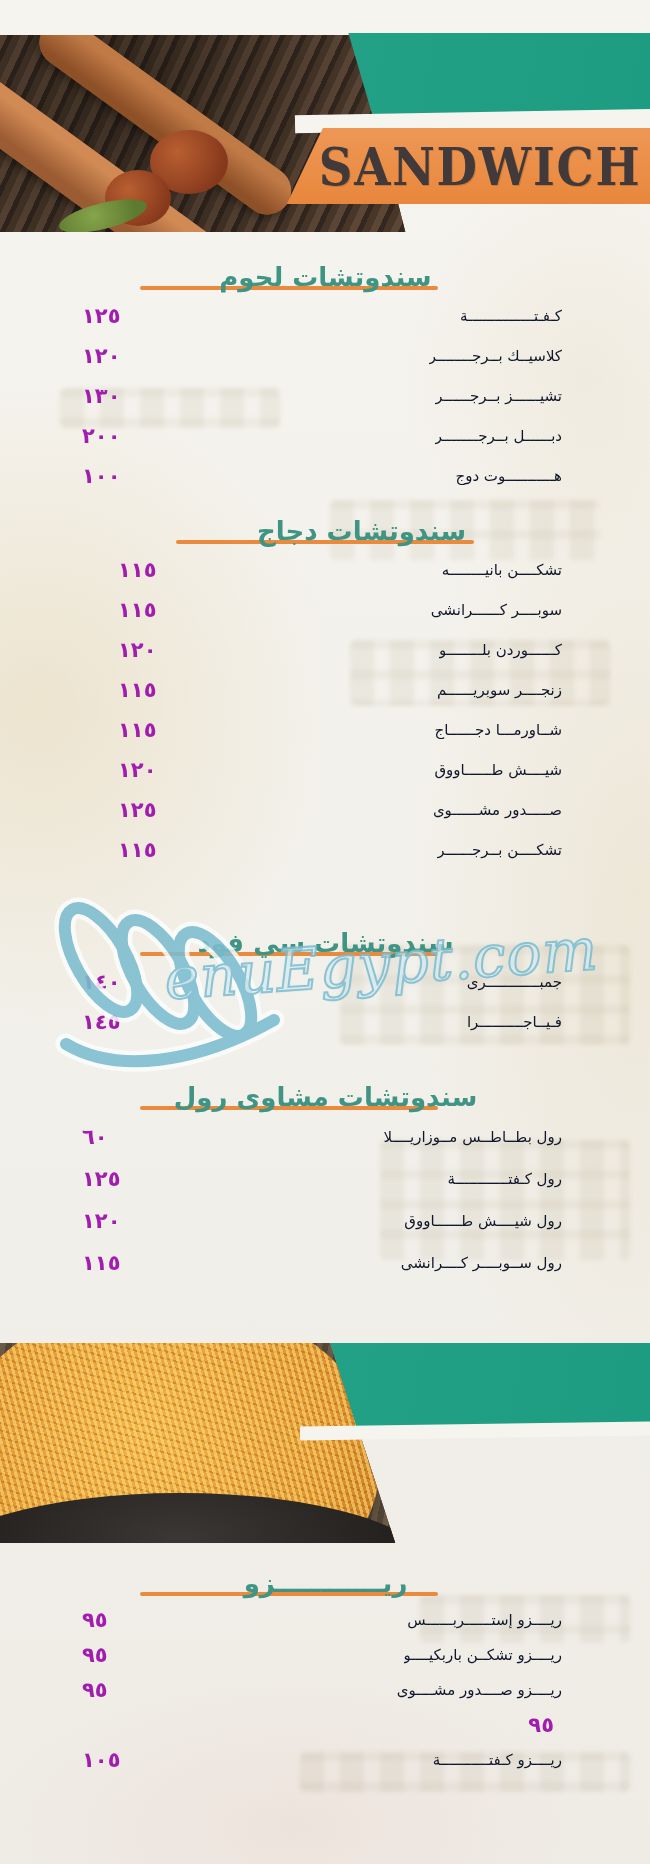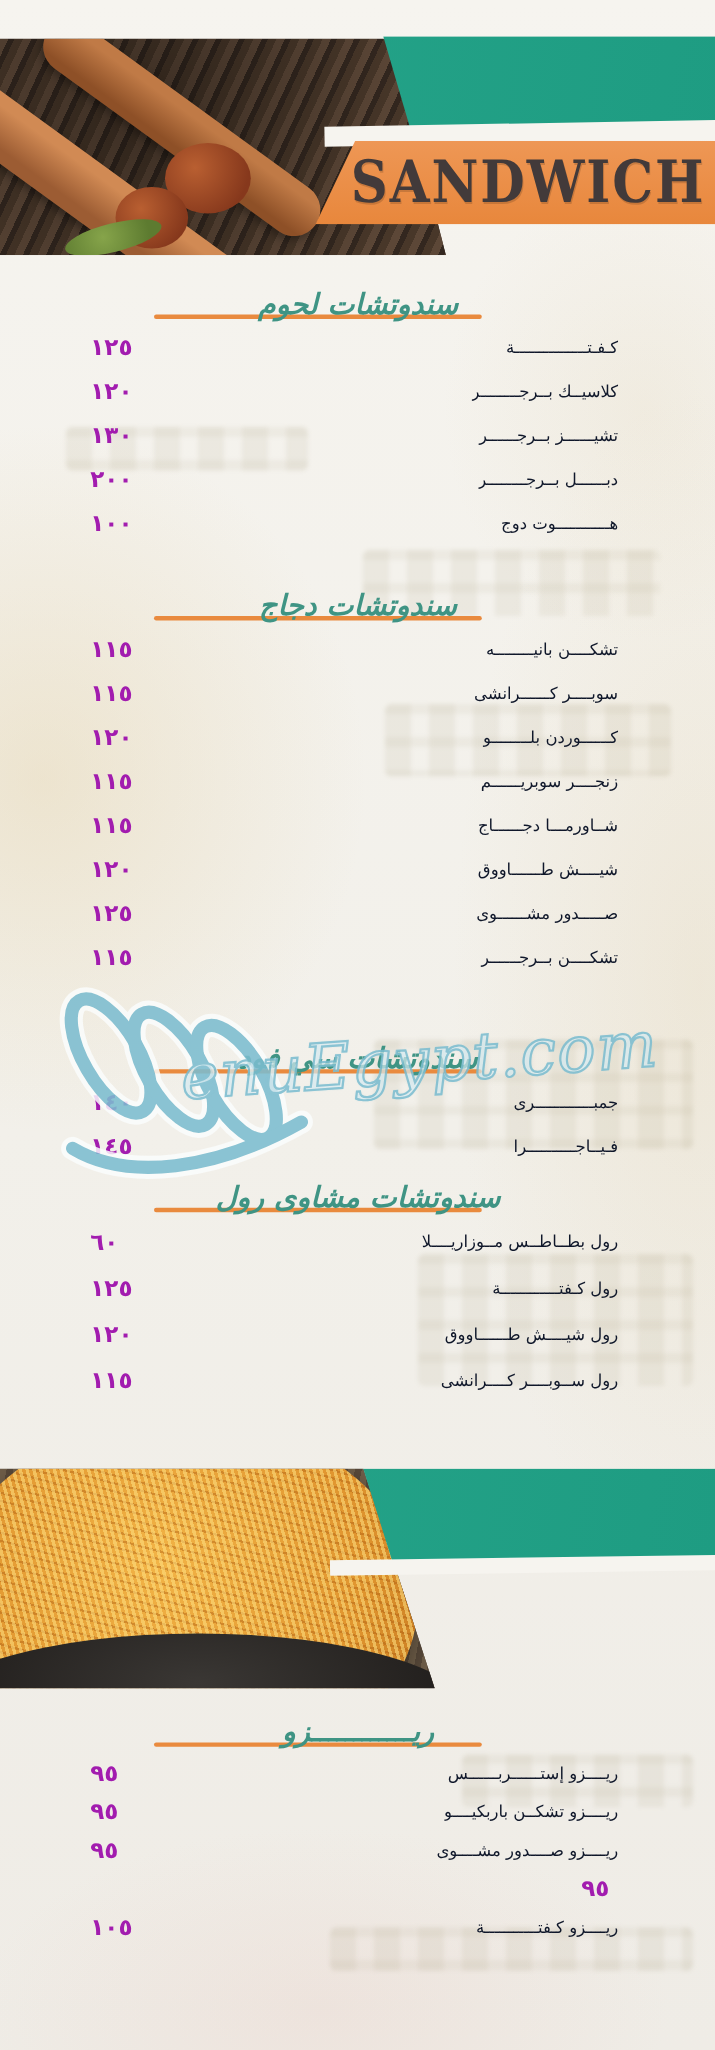--- a/index.html
+++ b/index.html
@@ -66,29 +66,29 @@
     display:flex; align-items:center; justify-content:center;
     font-family:"DejaVu Serif", serif; font-weight:bold; font-size:53px; letter-spacing:2px;
     color:#423a3a; transform:scaleX(.88); text-shadow:1px 1px 0 rgba(0,0,0,.15);}
   .hero-rizo .banner-title{font-size:56px; padding-right:55px;}
   .blue-tick{position:absolute; right:0; top:42px; width:6px; height:26px; background:#4a7fd4; opacity:.85;}
 
   
   .section-heading{position:relative; width:375px; margin-left:138px; height:38px; line-height:38px;
     text-align:center; direction:rtl; z-index:2;}
   .h-line{position:absolute; left:2px; right:20%; bottom:6px; height:4px; background:#e98a3e; border-radius:3px;}
-  .h-text{position:relative; font-size:26px; font-weight:bold; color:#3f9484;font-style:italic;}
+  .h-text{position:relative; font-size:26px; font-weight:bold; color:#3f9484;}
   .menu-list{direction:rtl; padding:0 88px 0 82px; position:relative; z-index:2;}
   .row{display:flex; justify-content:space-between; align-items:center; height:40px;}
   .item-name{font-size:15px; color:#0f172a; white-space:nowrap; overflow:hidden;}
   .item-price{font-size:21px; font-weight:bold; color:#a21caf; padding-right:8px;}
   [data-sections-for="0"] section:nth-child(1){margin-top:26px;}
-  [data-sections-for="0"] section:nth-child(2){margin-top:36px;}
+  [data-sections-for="0"] section:nth-child(2){margin-top:16px;padding-left:36px;}
   [data-sections-for="0"] section:nth-child(3){margin-top:54px;}
-  [data-sections-for="0"] section:nth-child(4){margin-top:8px;}
+  [data-sections-for="0"] section:nth-child(4){margin-top:36px;}
   [data-sections-for="0"] section:nth-child(4) .row{height:42px;}
   [data-sections-for="1"] section{margin-top:20px;}
   [data-sections-for="1"] .row{height:35px;}
 
   
   .watermark{position:absolute; top:872px; left:46px; width:560px; height:240px; z-index:30;
     pointer-events:none; opacity:.88;}
   .wm-text{position:absolute; left:118px; top:58px; transform:rotate(-4deg);
     font-family:"DejaVu Serif", serif; font-style:italic; font-size:58px; letter-spacing:1px;
     color:rgba(255,255,255,.55); -webkit-text-stroke:2px #7cbdd0;

